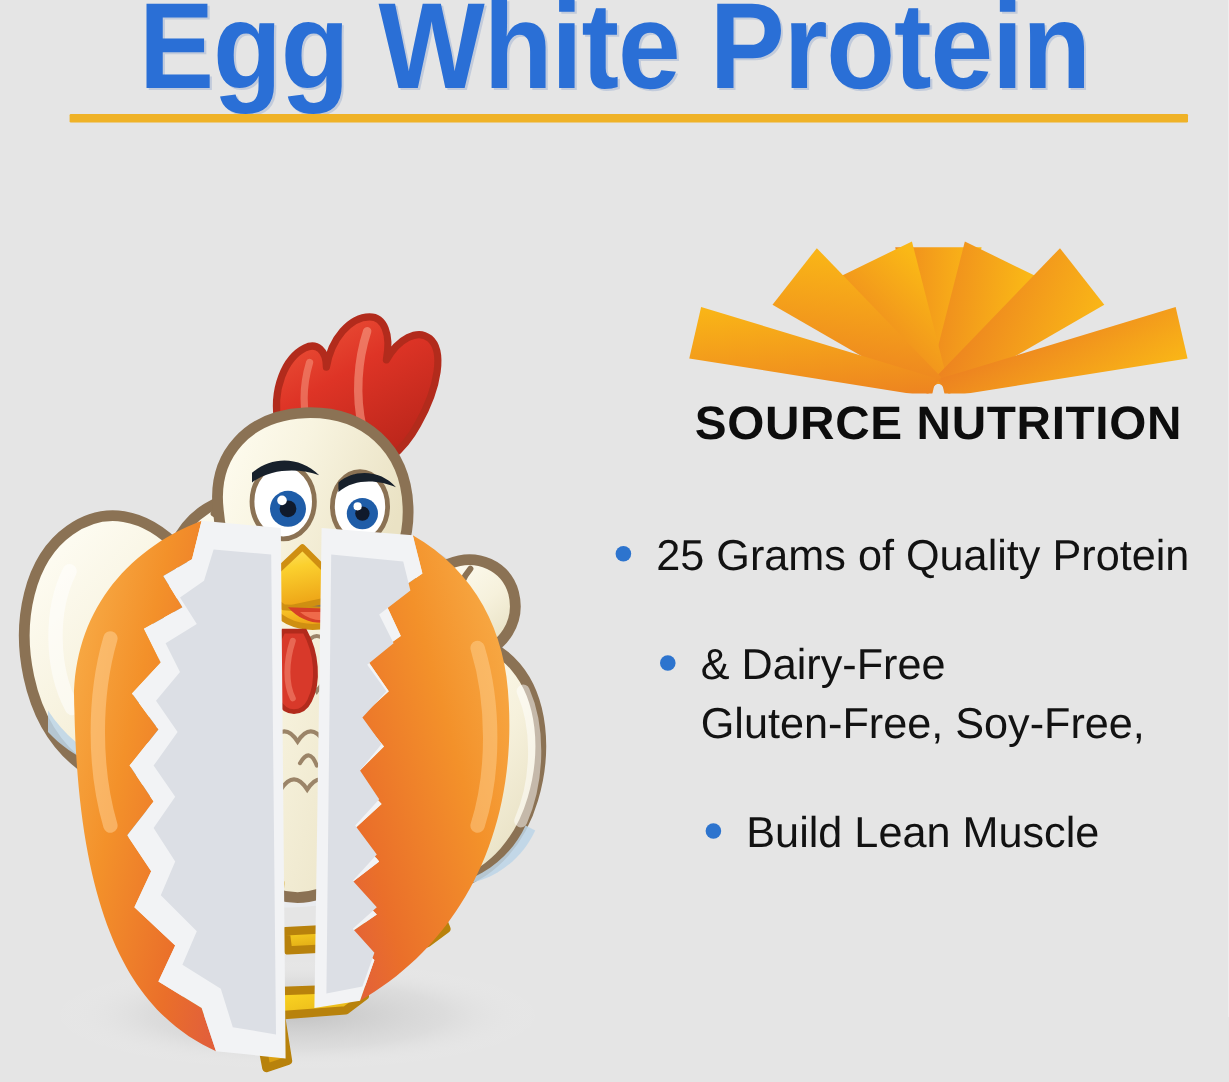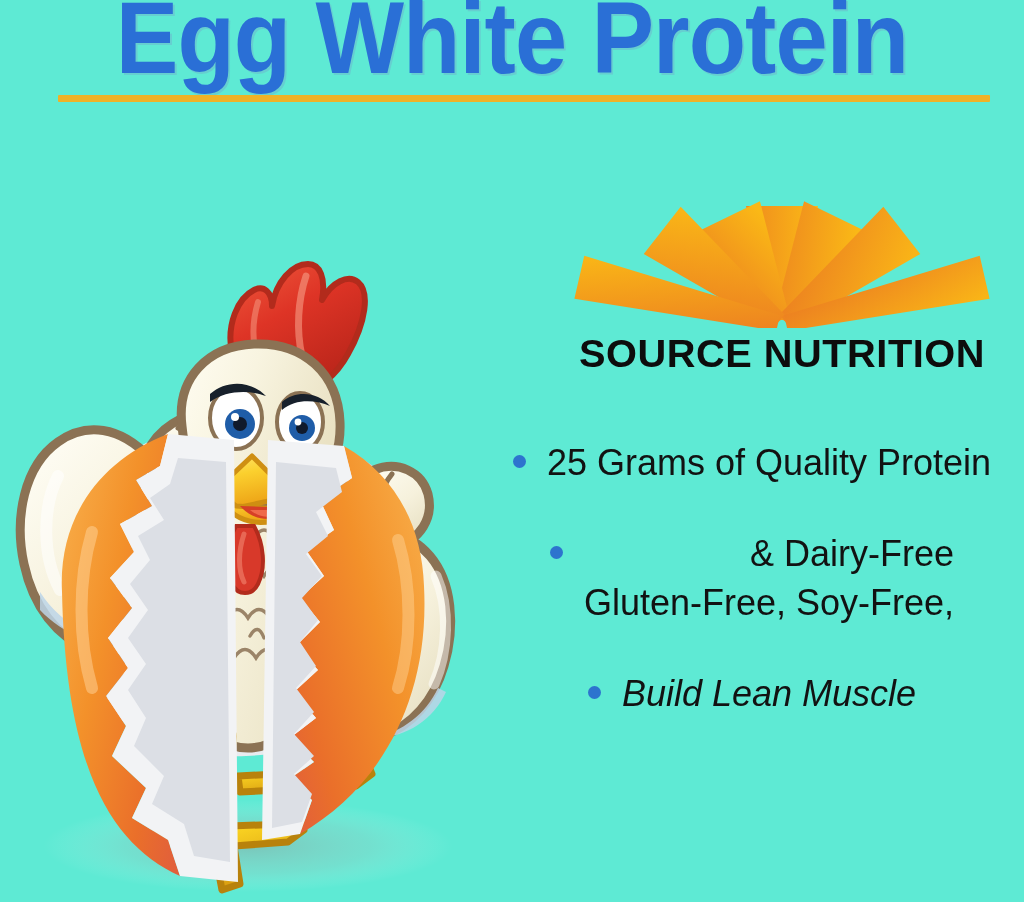--- a/index.html
+++ b/index.html
@@ -8,21 +8,21 @@
     padding: 0;
     background: #ffffff;
   }
   body {
     font-family: "Liberation Sans", sans-serif;
   }
   #page {
     position: relative;
     width: 1024px;
     height: 902px;
-    background: #5eead4;
+    background: #e5e5e5;
     overflow: hidden;
   }
 
   
   #title-block {
     position: absolute;
     left: 0;
     top: 0;
     width: 1024px;
     height: 112px;
@@ -85,36 +85,36 @@
     left: 480px;
     top: 438px;
     width: 544px;
   }
   .benefit {
     display: flex;
     align-items: flex-start;
     justify-content: center;
     margin-bottom: 42px;
   }
-  .benefit:last-child { margin-bottom: 8px; font-style: italic; }
+  .benefit:last-child { margin-bottom: 8px; }
   .bullet-dot {
     flex: 0 0 auto;
     width: 13px;
     height: 13px;
     border-radius: 50%;
     background: #2d74ce;
     margin-top: 17px;
     margin-right: 21px;
   }
   .benefit-text {
     font-family: "Liberation Sans Narrow", "Liberation Sans", sans-serif;
     font-size: 36px;
     line-height: 49px;
     color: #121212;
-    text-align: right;
+    text-align: left;
     white-space: nowrap;
     font-weight: 400;
   }
   .benefit-text .ln { display: block; }
 
   
   #mascot {
     position: absolute;
     left: 0;
     top: 140px;

